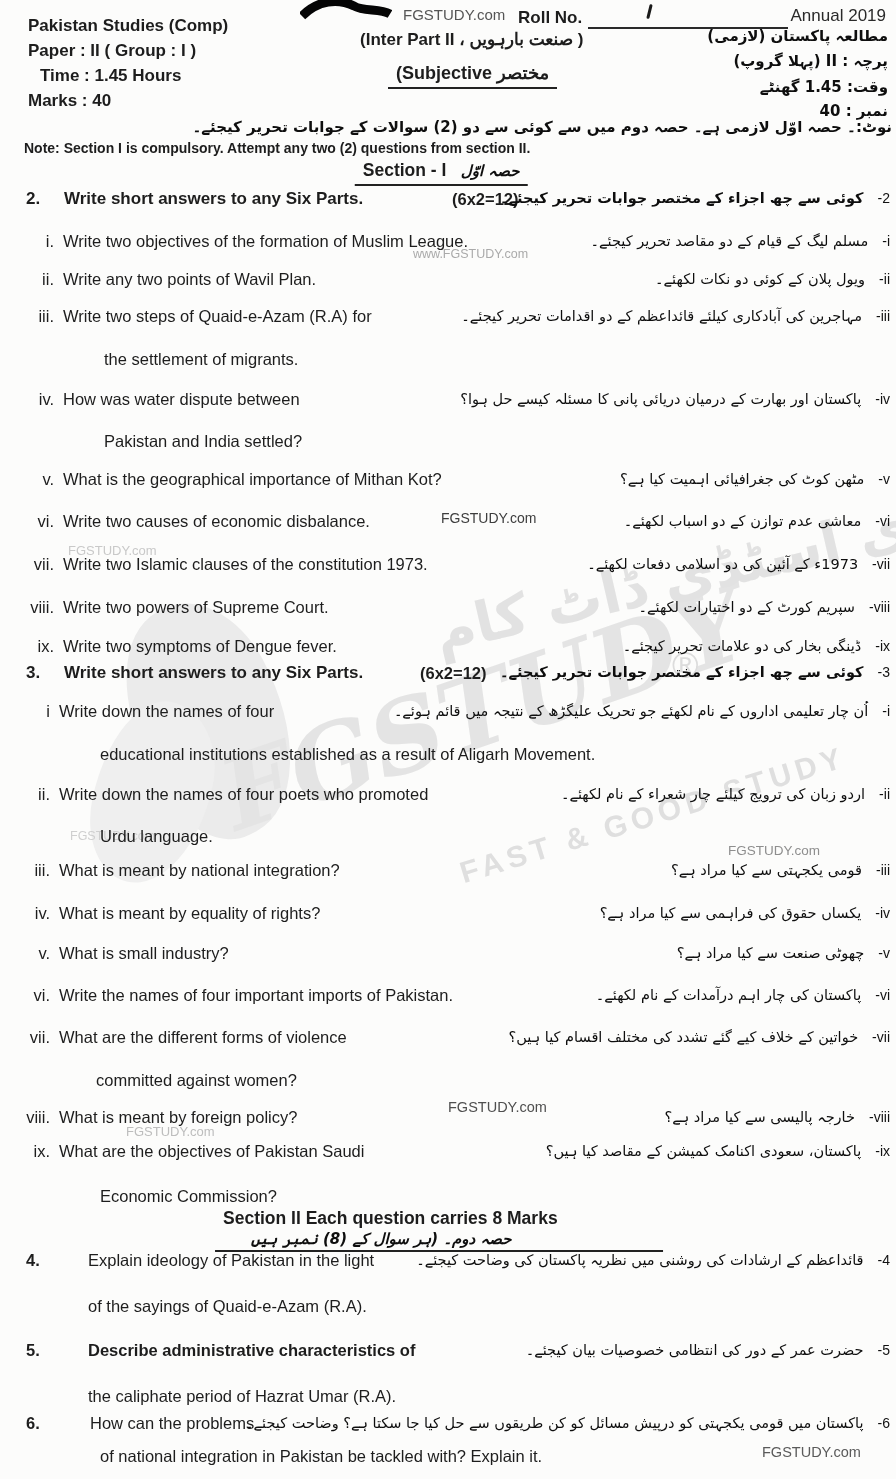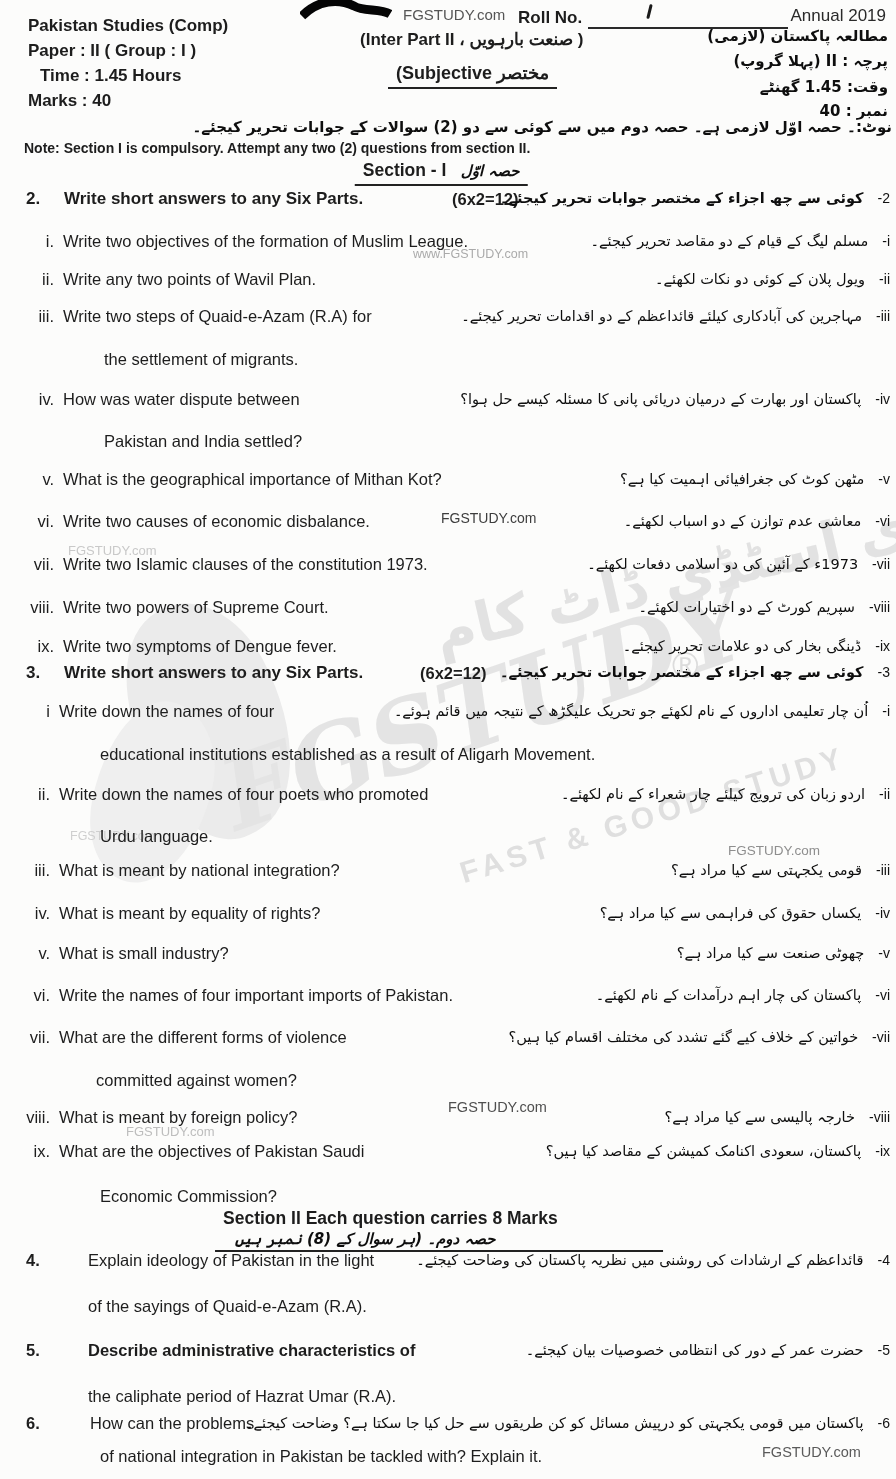--- a/index.html
+++ b/index.html
@@ -154,21 +154,21 @@
     <div class="abs en" style="left:16px;top:1107px;"><span class="inum">viii.</span><span>What is meant by  foreign policy?</span></div>
     <div class="urrow" style="top:1108px;"><span class="urtxt" dir="rtl">خارجہ پالیسی سے کیا مراد ہے؟</span><span class="urnum">-viii</span></div>
 
     <div class="abs en" style="left:16px;top:1141px;"><span class="inum">ix.</span><span>What are the objectives of Pakistan Saudi</span></div>
     <div class="urrow" style="top:1142px;"><span class="urtxt" dir="rtl">پاکستان، سعودی اکنامک کمیشن کے مقاصد کیا ہیں؟</span><span class="urnum">-ix</span></div>
     <div class="abs en" style="left:100px;top:1186px;">Economic  Commission?</div>
 
     <div class="abs" style="left:50%;top:1208px;transform:translateX(-52%);">
       <span class="hline" style="border-bottom-width:2.5px;">
         <span class="en bold" style="font-size:17.5px;">Section  II    Each question carries  8 Marks</span>
-        <span class="ur bold" dir="rtl" style="font-size:15px;margin-left:12px;font-style:italic;">حصہ دوم۔ (ہر سوال کے (8) نمبر ہیں</span>
+        <span class="ur bold" dir="rtl" style="font-size:15px;margin-left:28px;font-style:italic;">حصہ دوم۔ (ہر سوال کے (8) نمبر ہیں</span>
       </span>
     </div>
 
     <div class="abs en qnum" style="top:1250px;">4.</div>
     <div class="abs en" style="left:88px;top:1250px;">Explain ideology of Pakistan in the light</div>
     <div class="urrow" style="top:1251px;"><span class="urtxt" dir="rtl">قائداعظم کے ارشادات کی روشنی میں نظریہ پاکستان کی وضاحت کیجئے۔</span><span class="urnum">-4</span></div>
     <div class="abs en" style="left:88px;top:1296px;">of the sayings of  Quaid-e-Azam (R.A).</div>
 
     <div class="abs en qnum" style="top:1340px;">5.</div>
     <div class="abs en" style="left:88px;top:1340px;font-weight:bold;">Describe  administrative characteristics of</div>

